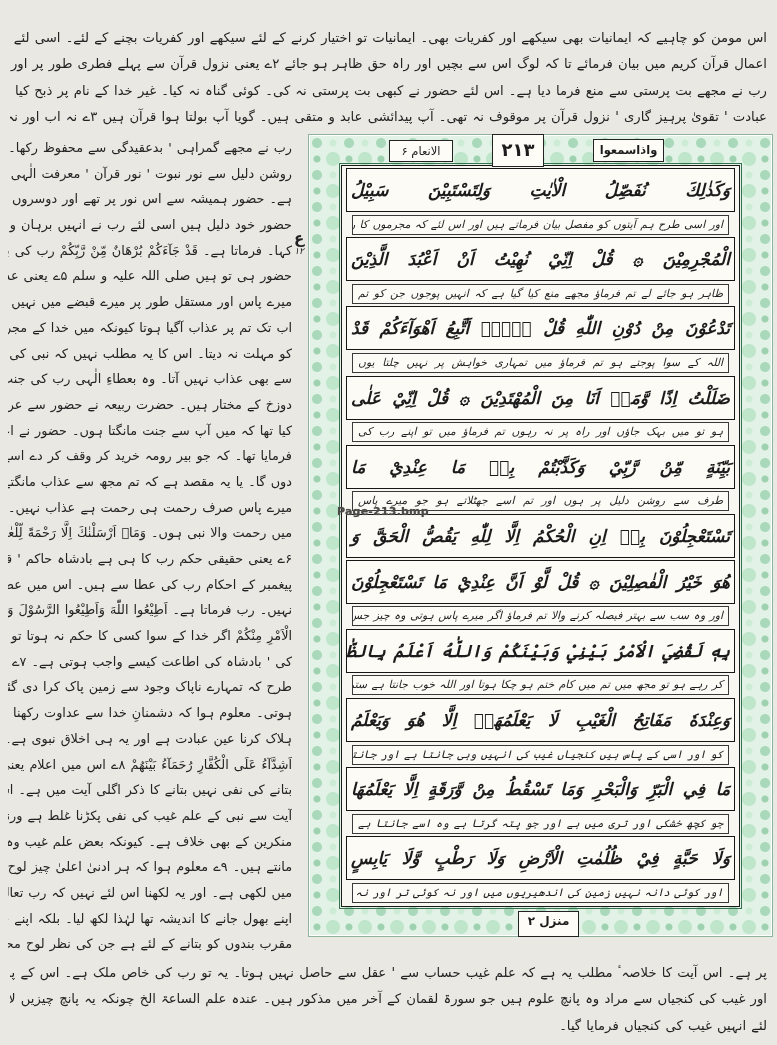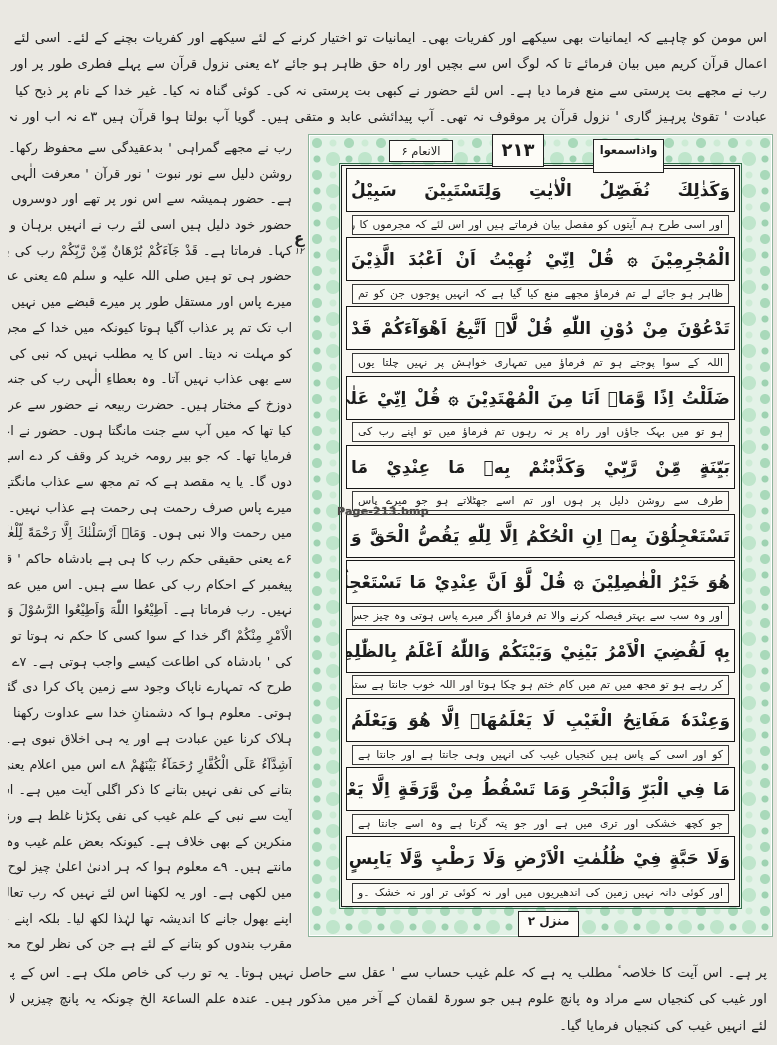--- a/index.html
+++ b/index.html
@@ -41,42 +41,42 @@
     background-size:32px 32px;
     border:1px solid #8fb49c;
     box-shadow:inset 0 0 0 1px #ffffff;
   }
   .frame-inner{
     position:absolute; left:32px; top:30px; right:32px; bottom:29px;
     background:#f8f6f0;
     border:1px solid #1a1a1a;
     outline:1.5px solid #35714c; outline-offset:1.5px;
     padding:2px 3px; box-sizing:border-box;
-    display:flex; flex-direction:column; justify-content:space-between;
+    display:flex; flex-direction:column; justify-content:space-between;font-style:italic;
   }
   .ayah{
     margin:0 1px; background:#fcfbf6; border:1px solid #161616;
     direction:rtl; text-align:justify; text-align-last:justify;
     white-space:nowrap; overflow:hidden;
     font-weight:bold; font-size:17px; line-height:42px; height:44px;
     box-sizing:border-box; padding:0 4px; word-spacing:2px;
   }
   .tr{
     margin:1px 7px; background:#fcfbf6; border:1px solid #3a3a3a;
     direction:rtl; text-align:justify; text-align-last:justify;
     white-space:nowrap; overflow:hidden;
     font-size:10.8px; line-height:18px; height:20px;
     box-sizing:border-box; padding:0 5px; color:#1f1f1f; word-spacing:1px;
   }
   
   .hdr-box{
     position:absolute; background:#fdfcf7; border:1px solid #222;
     text-align:center; direction:rtl; box-sizing:border-box; overflow:hidden;
   }
-  .hdr-ruku { left:284px; top:4px;  width:71px; height:34px; font-size:11.5px; font-weight:bold; line-height:21px; }
+  .hdr-ruku { left:284px; top:4px;  width:71px; height:23px; font-size:11.5px; font-weight:bold; line-height:21px; }
   .hdr-page { left:183px; top:-1px; width:52px; height:33px; font-size:18px;  font-weight:bold; line-height:29px; border-width:1.5px; }
   .hdr-surah{ left:80px;  top:5px;  width:64px; height:22px; font-size:11.5px; font-weight:normal; line-height:20px; }
   .manzil-box{
     position:absolute; left:209px; top:776px; width:61px; height:26px;
     background:#fdfcf7; border:1px solid #222; box-sizing:border-box;
     text-align:center; direction:rtl; font-size:12px; font-weight:bold; line-height:19px;
   }
   .watermark{
     position:absolute; left:337px; top:505px;
     font-size:11px; font-weight:bold; color:#4b4a47; letter-spacing:0.2px;

